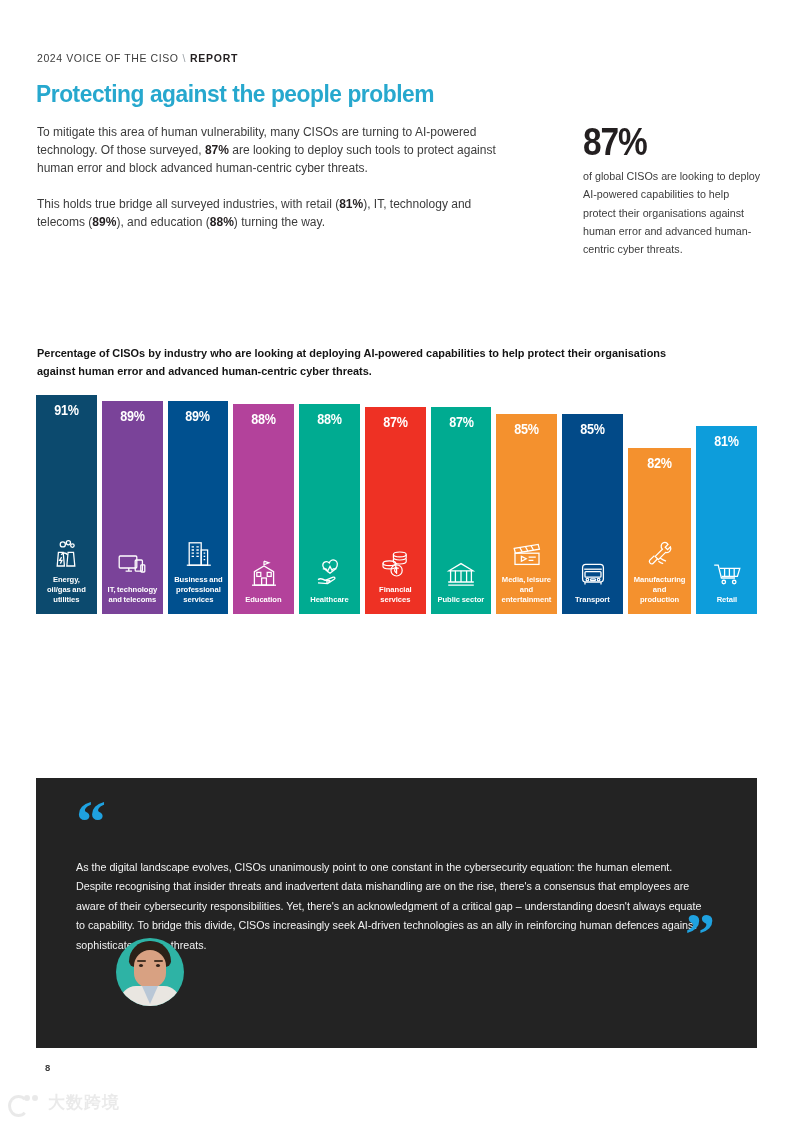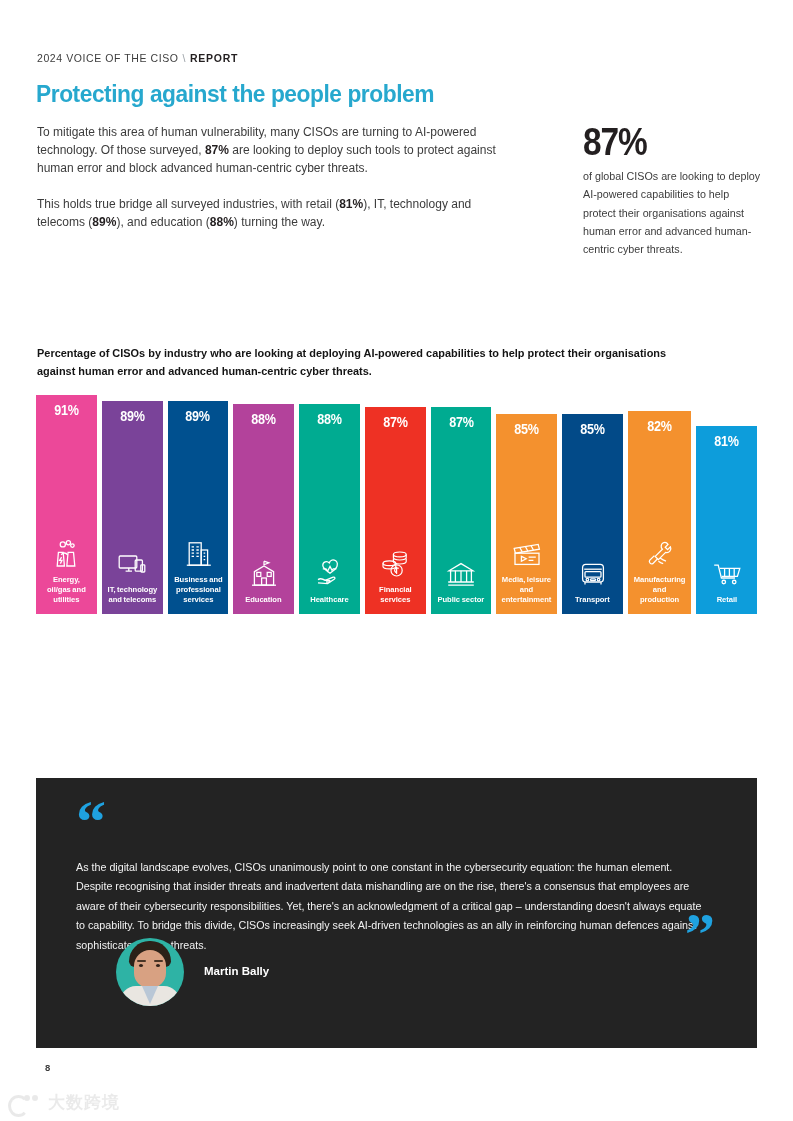--- a/index.html
+++ b/index.html
@@ -184,21 +184,21 @@
     <p><span>This holds true bridge all surveyed industries, with retail (</span><b>81%</b><span>), IT, technology and telecoms (</span><b>89%</b><span>), and education (</span><b>88%</b><span>) turning the way.</span></p>
   </div>
 
   <div class="stat">
     <div class="big">87%</div>
     <div class="cap">of global CISOs are looking to deploy AI-powered capabilities to help protect their organisations against human error and advanced human-centric cyber threats.</div>
   </div>
 
   <div class="chart-caption">Percentage of CISOs by industry who are looking at deploying AI-powered capabilities to help protect their organisations against human error and advanced human-centric cyber threats.</div>
   <div class="chart" id="chart">
-      <div class="bar" style="background: #ec4899; height: 218.9px;">
+      <div class="bar" style="background: #0c4a6e; height: 218.9px;">
         <div class="pct">91%</div>
         <div class="icon">
           <svg viewBox="0 0 40 40" fill="none" stroke="currentColor" stroke-width="1.6">
             <path d="M9 35h9l-1.5-17h-6L9 35z"></path>
             <path d="M21 35h10l-1.6-17h-6.8L21 35z"></path>
             <path d="M14 21c2-3 6-3 8 0"></path>
             <circle cx="16" cy="8" r="3.2"></circle>
             <circle cx="23" cy="6" r="2.6"></circle>
             <circle cx="28" cy="9.5" r="2.2"></circle>
             <path d="M14.5 24l-2.5 4h3l-2 4"></path>
@@ -304,21 +304,21 @@
             <path d="M9 14h22"></path>
             <rect x="10" y="17" width="20" height="7" rx="1.2"></rect>
             <circle cx="13" cy="27" r="1.6"></circle>
             <circle cx="27" cy="27" r="1.6"></circle>
             <rect x="17" y="26" width="6" height="2.4" rx="1"></rect>
             <path d="M10 30v3M30 30v3"></path>
           </svg>
         </div>
         <div class="lbl">Transport</div>
       </div>
-      <div class="bar" style="background: rgb(244, 145, 46); height: 203px;">
+      <div class="bar" style="background: rgb(244, 145, 46); height: 166px;">
         <div class="pct">82%</div>
         <div class="icon">
           <svg viewBox="0 0 40 40" fill="none" stroke="currentColor" stroke-width="1.6">
             <path d="M24 6a5 5 0 00-1 8l-9 9 4 4 9-9a5 5 0 006-7l-3.5 3.5-3-3L30 8a5 5 0 00-6-2z"></path>
             <path d="M13 22l-6 6a3 3 0 004 4l6-6"></path>
             <path d="M18 29c2 1.4 4 2.6 6 3M20 25c2.4 1.6 5 3 7.5 3.8"></path>
           </svg>
         </div>
         <div class="lbl">Manufacturing and production</div>
       </div>
@@ -346,21 +346,20 @@
         <div class="hair"></div>
         <div class="face"></div>
         <div class="brow l"></div>
         <div class="brow r"></div>
         <div class="eye l"></div>
         <div class="eye r"></div>
         <div class="shirt"></div>
         <div class="collar"></div>
       </div>
       <div>
-        <div class="name">Martin Bally</div>
       </div>
     </div>
   </div>
 
   <div class="pagenum">8</div>
   <div class="watermark">
     <div class="mark">
       <div class="c"></div>
       <div class="d1"></div>
       <div class="d2"></div>

